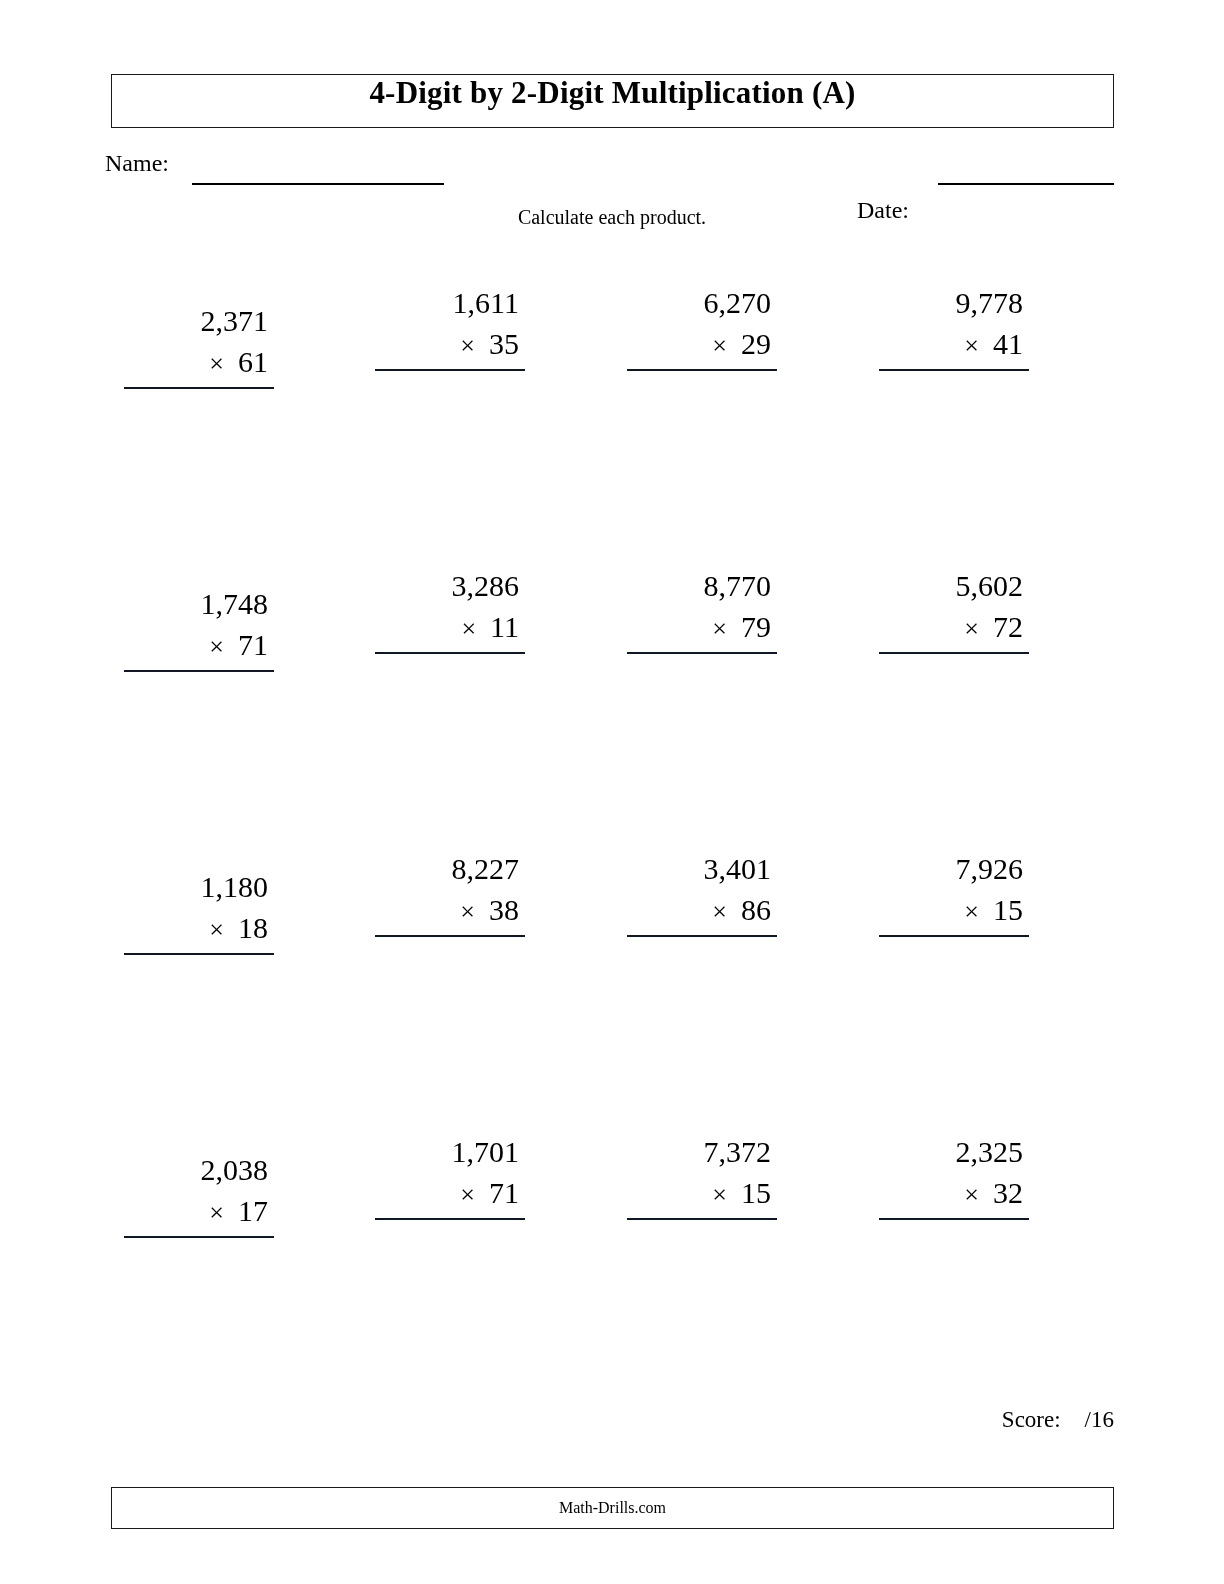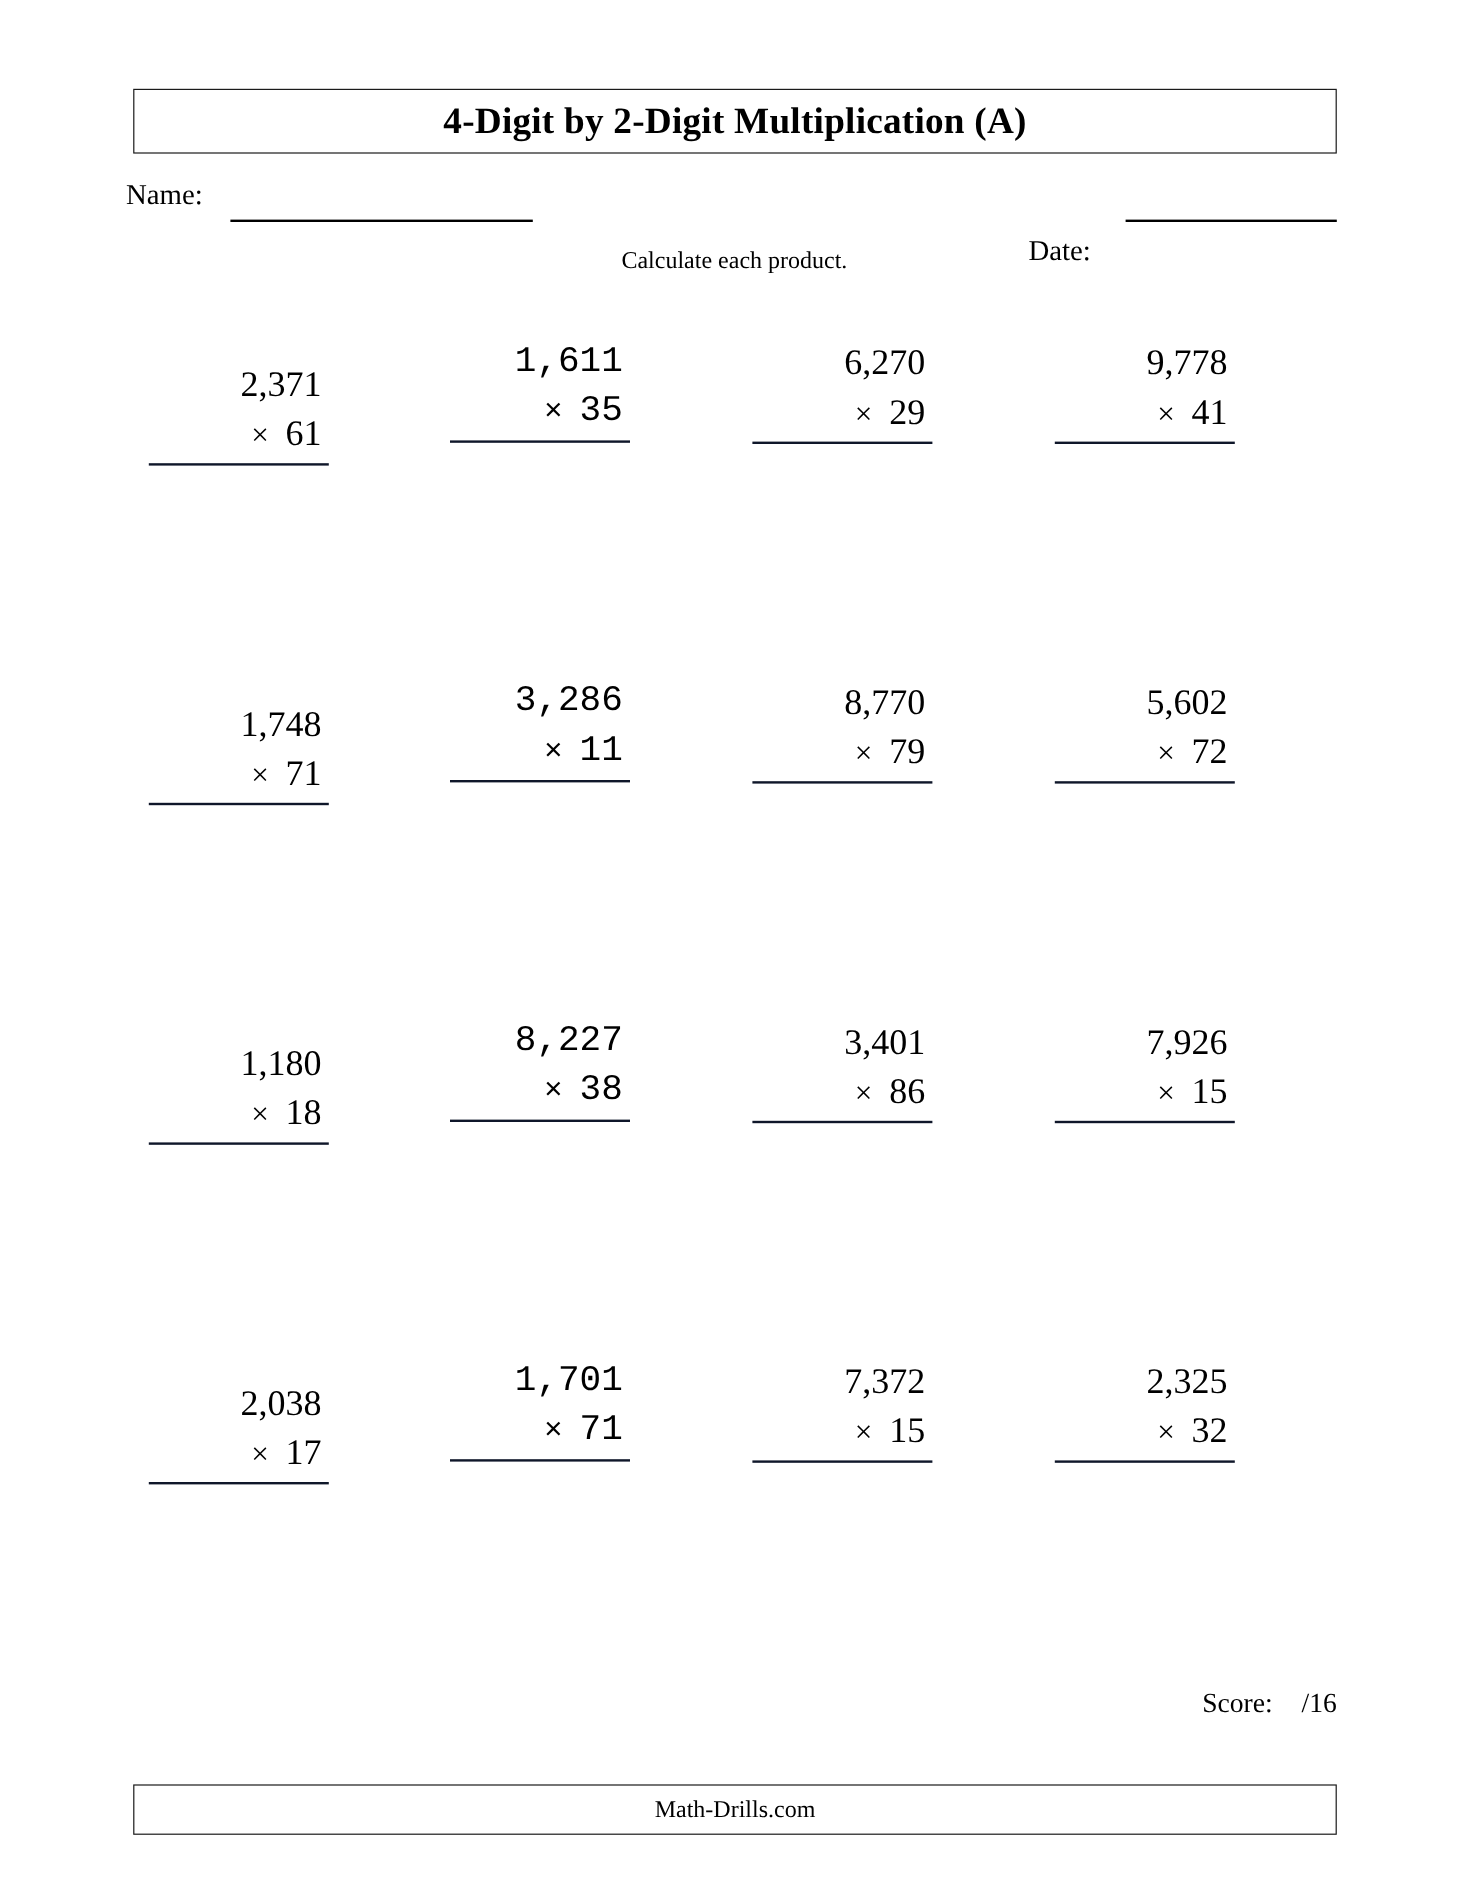--- a/index.html
+++ b/index.html
@@ -26,21 +26,20 @@
   
   .title-box {
     position: absolute;
     left: 111px;
     top: 74px;
     width: 1003px;
     height: 54px;
     border: 1px solid #1a1a1a;
     box-sizing: border-box;
     display: flex;
-    align-items: center;
     justify-content: center;
   }
   .title-text {
     font-size: 31px;
     font-weight: bold;
     letter-spacing: 0.2px;
     white-space: nowrap;
   }
 
   
@@ -108,21 +107,21 @@
     padding-right: 6px;
     padding-bottom: 3px;
     white-space: nowrap;
   }
   .problem .op {
     margin-right: 14px;
     font-size: 26px;
   }
 
   .c0 { left: 13px; margin-top: 18px; }
-  .c1 { left: 264px; font-family: Liberation Mono, monospace; }
+  .c1 { left: 264px; }
   .c2 { left: 516px; }
   .c3 { left: 768px; }
 
   
   .score {
     position: absolute;
     right: 110px;
     top: 1407px;
     font-size: 23px;
     white-space: nowrap;
@@ -136,21 +135,21 @@
     top: 1487px;
     width: 1003px;
     height: 42px;
     border: 1px solid #1a1a1a;
     box-sizing: border-box;
     display: flex;
     align-items: center;
     justify-content: center;
   }
   .footer-text {
-    font-size: 20px;
+    font-size: 16px;
     white-space: nowrap;
   }
 </style>
 </head>
 <body>
 
 <div class="page">
 
   <div class="title-box">
     <div class="title-text">4-Digit by 2-Digit Multiplication (A)</div>

